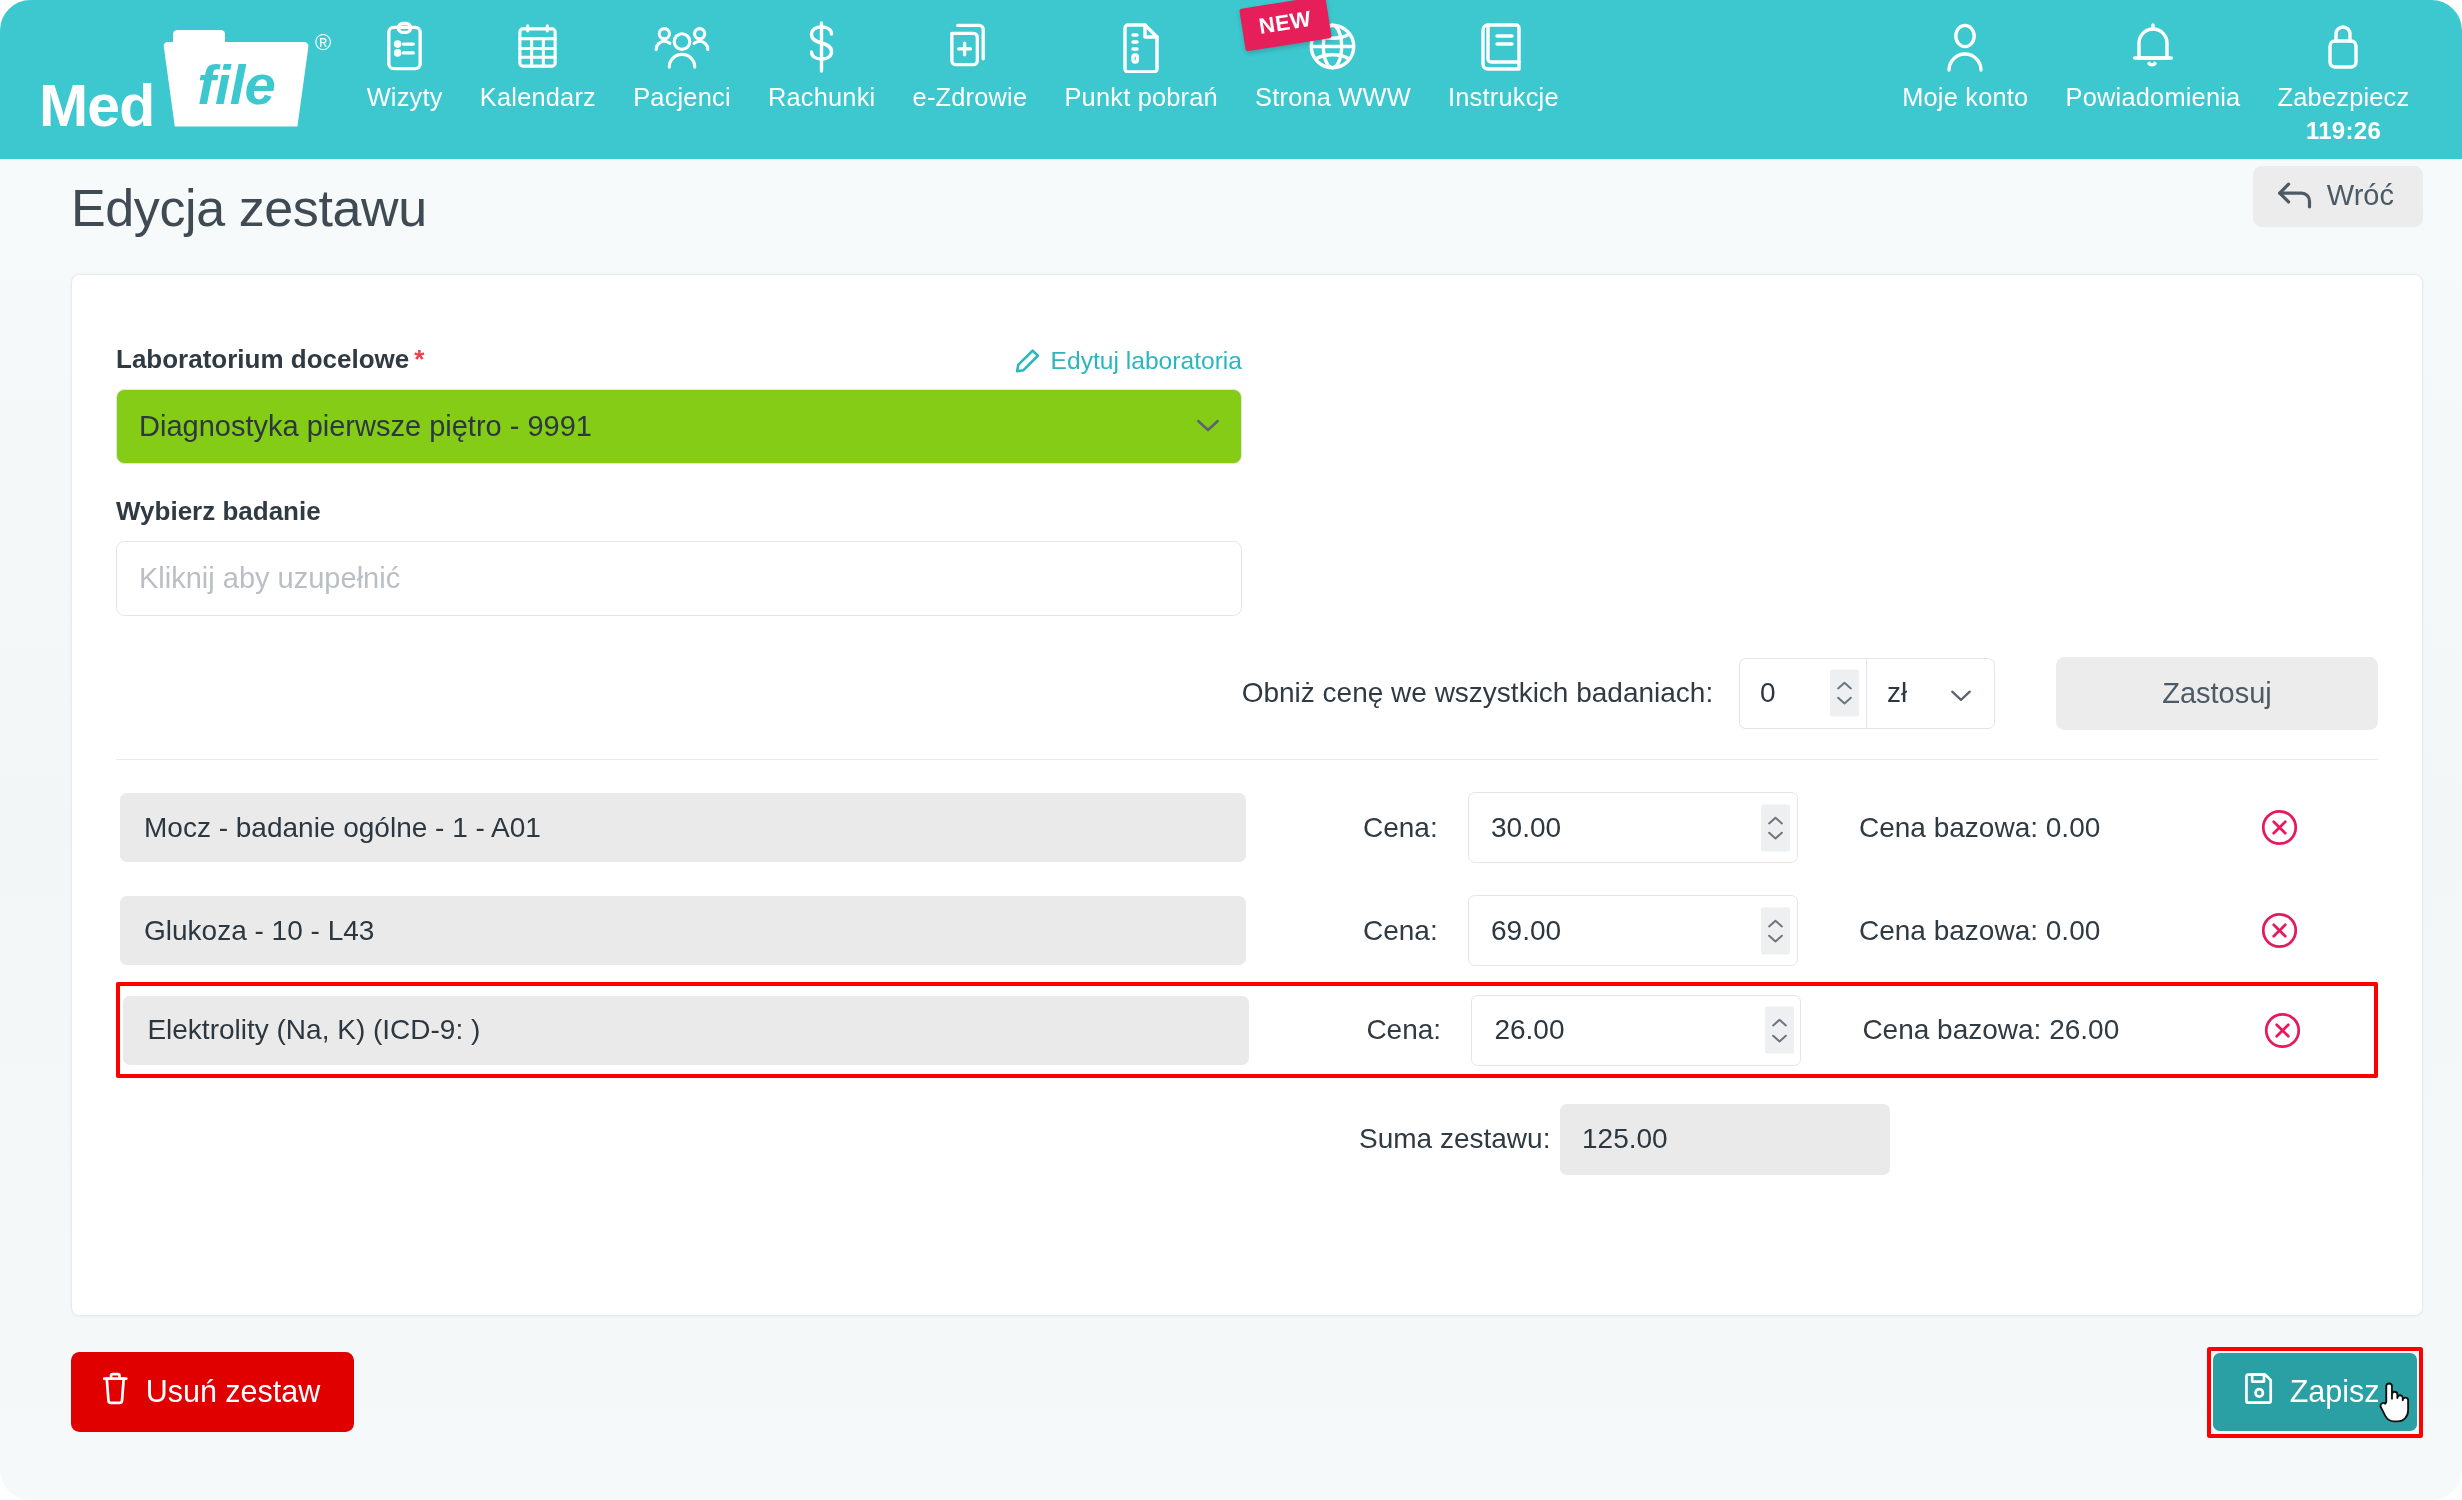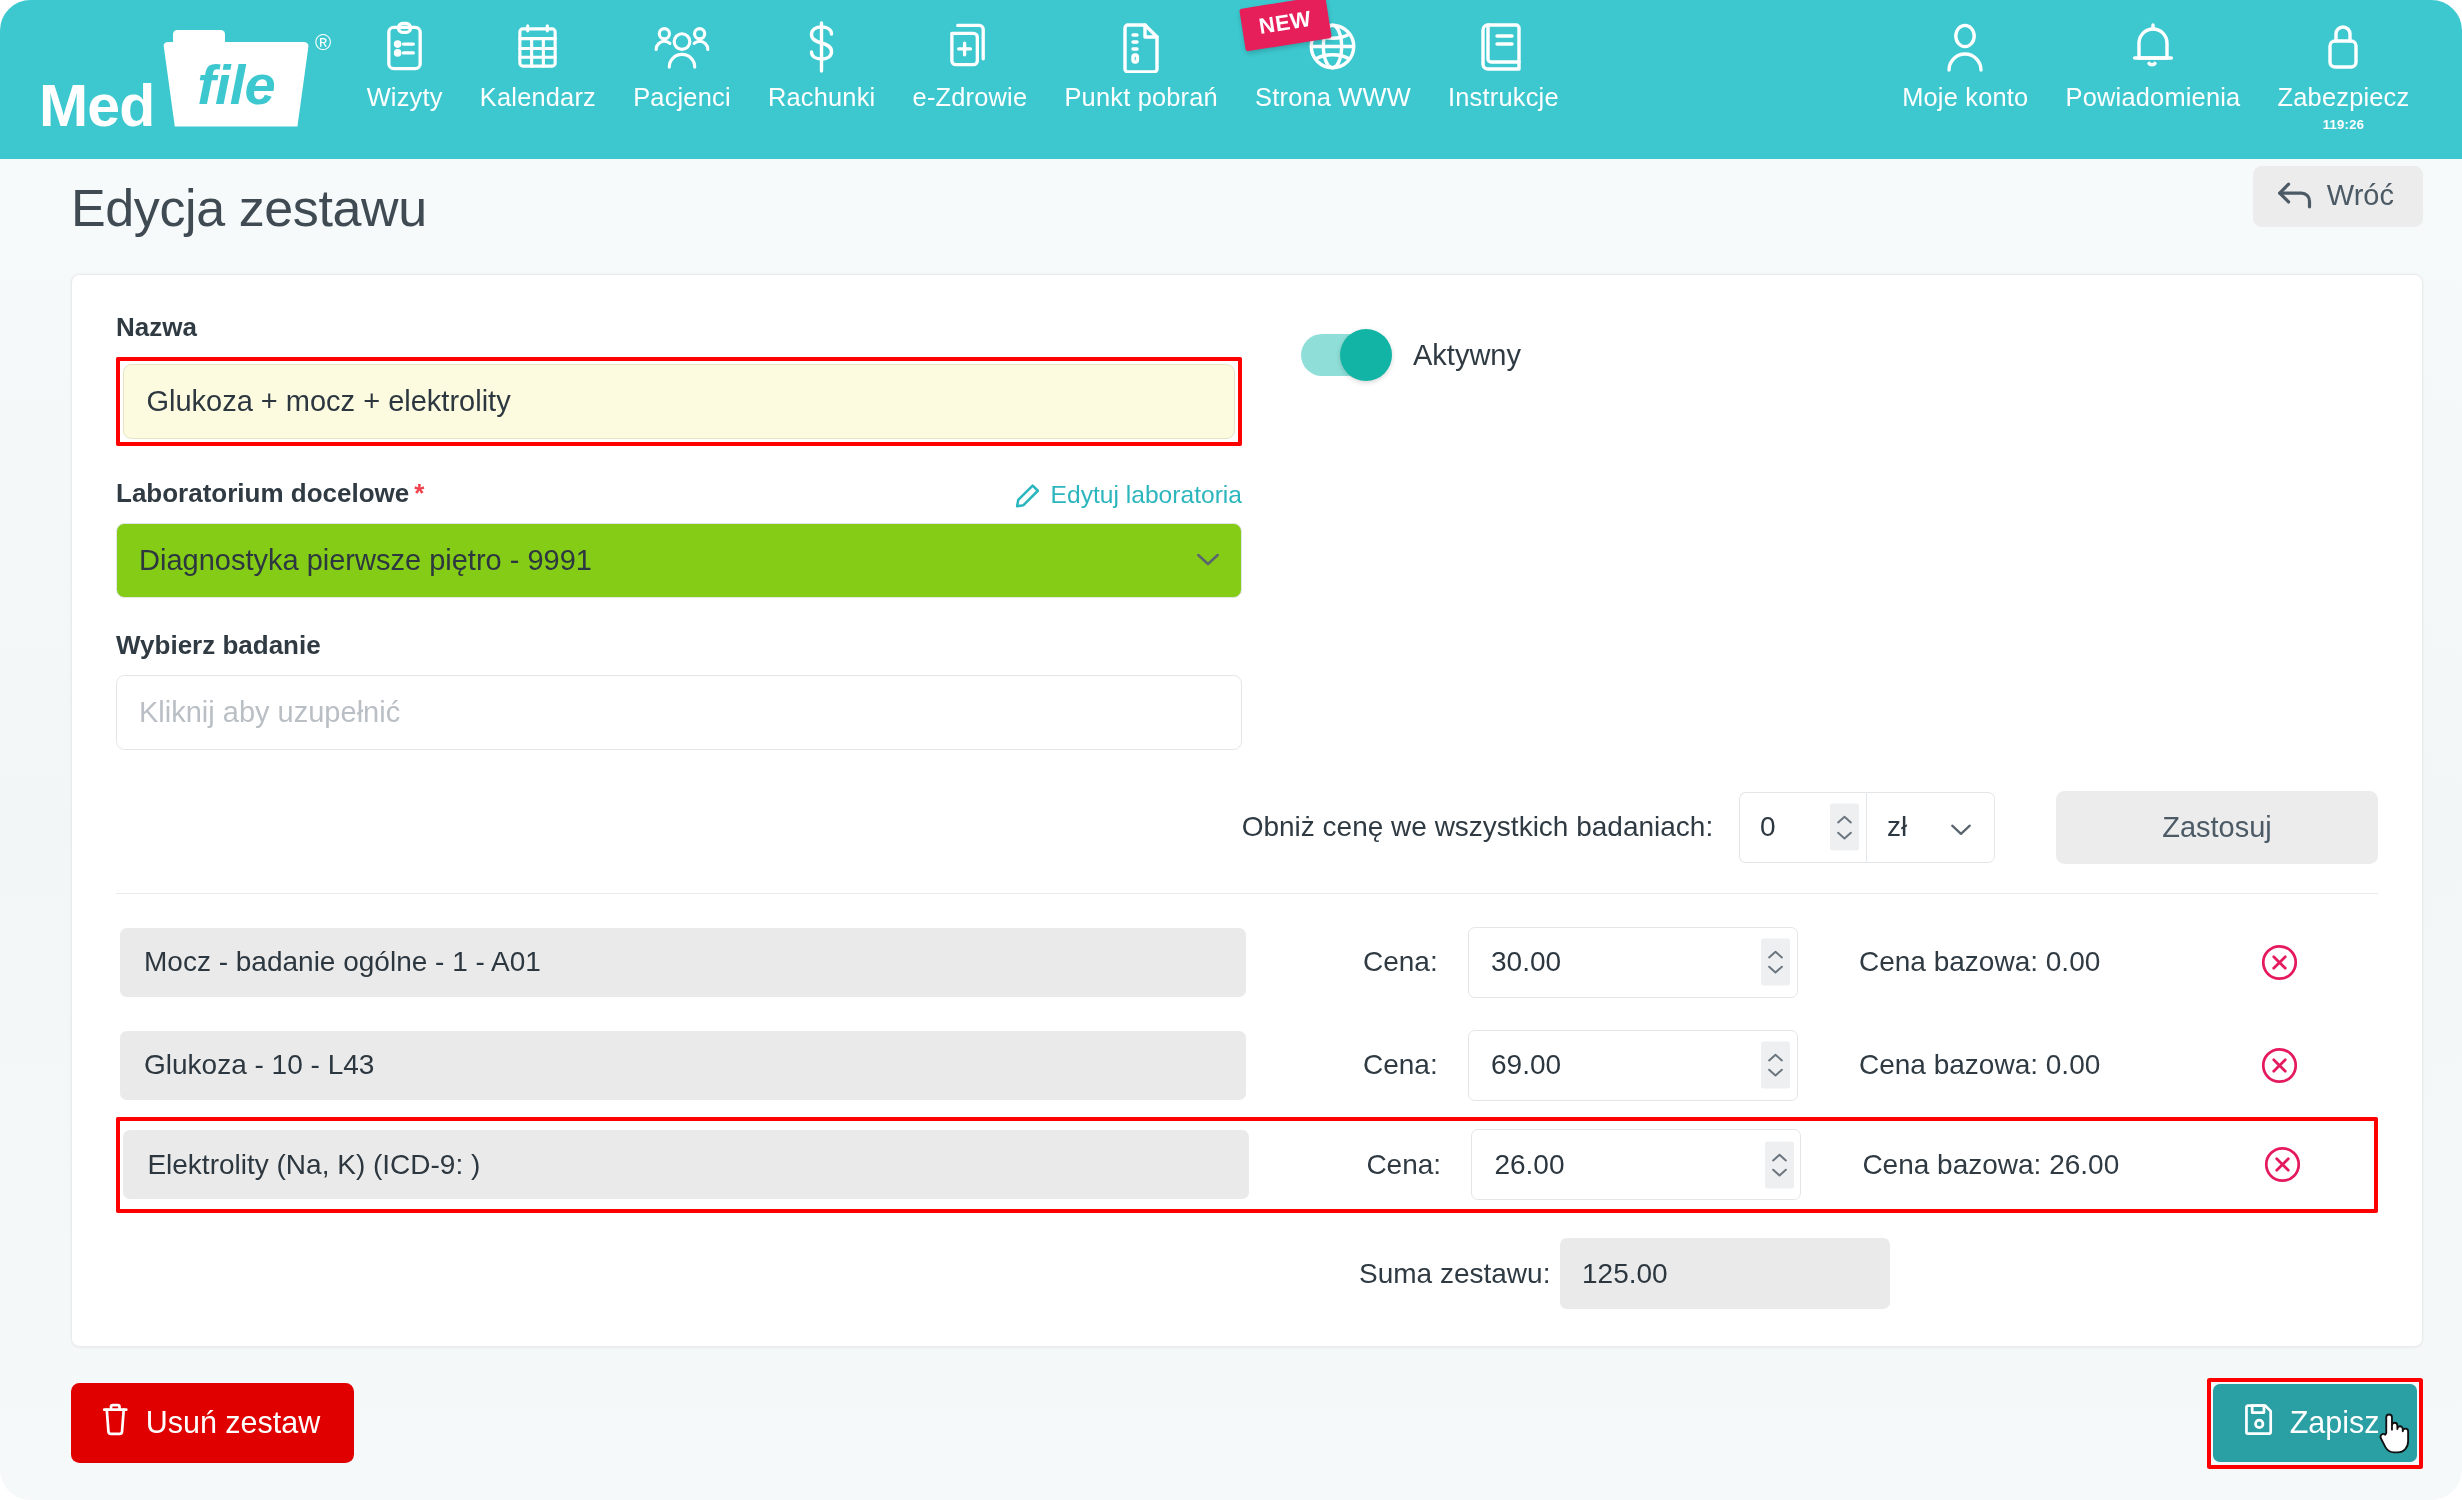--- a/index.html
+++ b/index.html
@@ -124,21 +124,21 @@
     margin-bottom: 8.5px;
   }
   .navitem .ico svg { display: block; }
   .navitem .lbl {
     font-size: 25.4px;
     color: #ffffff;
     white-space: nowrap;
     letter-spacing: 0.2px;
   }
   .navitem .sub {
-    font-size: 13px;
+    font-size: 24px;
     font-weight: 700;
     color: #ffffff;
     margin-top: 5.1px;
     letter-spacing: 0.3px;
   }
 
   .new-badge {
     position: absolute;
     top: 1.7px;
     left: 5.1px;
@@ -692,34 +692,20 @@
           <polyline points="7,2 1.5,7.5 7,13"></polyline>
           <path d="M1.5 7.5H15a5 5 0 015 5V16"></path>
         </svg>
       </span>
       <span>Wróć</span>
     </button>
   </div>
 
   <div class="card">
 
-    <div class="row-name">
-      <div>
-        <label class="fld-label">Nazwa</label>
-        <div class="hl-red name-input-wrap">
-          <input class="txt-input yellow" type="text" value="Glukoza + mocz + elektrolity" style="">
-        </div>
-      </div>
-      <div class="toggle-area">
-        <div class="toggle">
-            <span class="knob"></span>
-          </div>
-        <span class="toggle-lbl">Aktywny</span>
-      </div>
-    </div>
 
     <div class="sect">
       <div class="lab-header">
         <label class="fld-label" style="margin:0;">
           <span>Laboratorium docelowe</span><span class="req-star">*</span>
         </label>
         <a class="edit-link">
           <span>
             <svg width="25.4" height="25.4" viewBox="0 0 18 18" fill="none" stroke="#2bb6bd" stroke-width="1.8" stroke-linecap="round" stroke-linejoin="round">
               <path d="M12.5 1.8l3.7 3.7L6 15.7 1.5 16.5 2.3 12z"></path>

